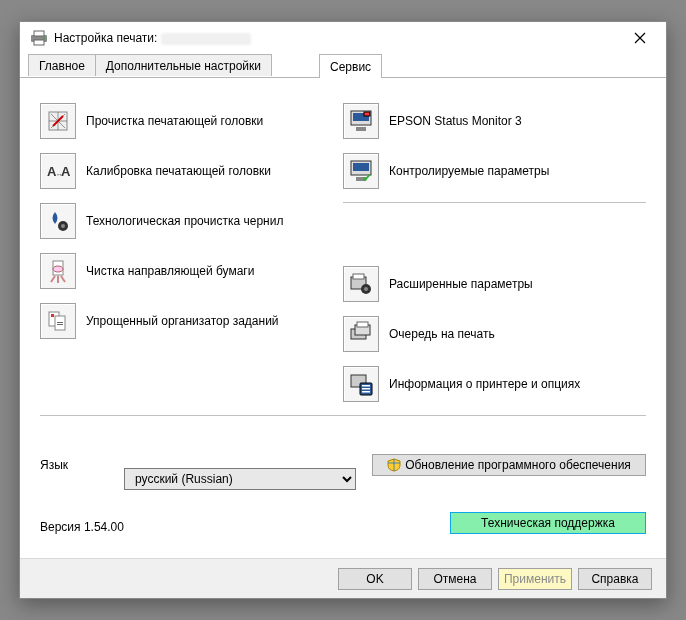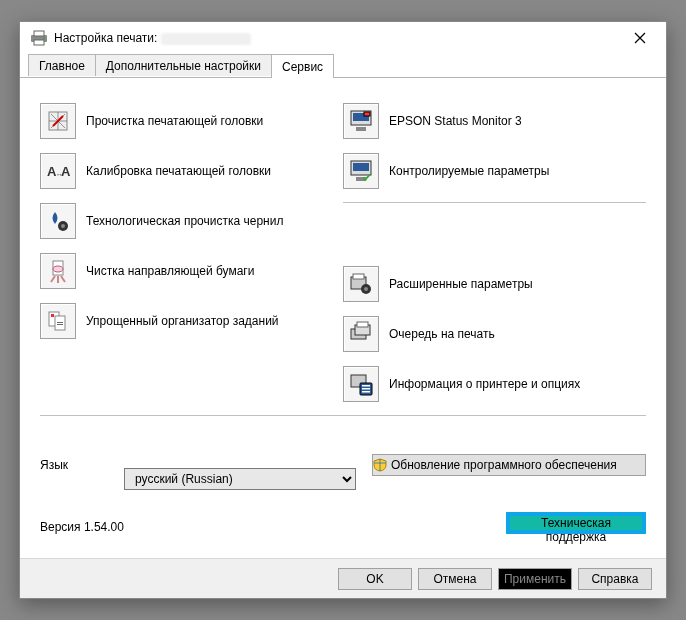--- a/index.html
+++ b/index.html
@@ -59,20 +59,21 @@
   margin-right: -1px;
   font-size: 12px;
   color: #000;
   position: relative;
 }
 .tab.active {
   background: #fff;
   z-index: 2;
   height: 24px;
   margin-bottom: -1px;
+  margin-left: 48px;
 }
 .content {
   flex: 1;
   background: #fff;
   padding: 18px 20px 10px 20px;
   display: flex;
   flex-direction: column;
 }
 .grid {
   display: flex;
@@ -113,56 +114,56 @@
   background: #e8e8e8;
   padding-left: 6px; font-size: 12px; font-family: inherit; margin-top: 28px;
 }
 .update-btn {
   margin-left: 16px;
   flex: 1;
   height: 22px;
   background: #e1e1e1;
   border: 1px solid #a0a0a0;
   font-size: 12px;
-  display: flex; align-items: center; justify-content: flex-start;
+  display: flex; align-items: center; justify-content: center;
   gap: 4px;
 }
 .shield { width: 14px; height: 14px; }
 
 .version-row {
   display: flex; align-items: flex-end;
   margin-top: 22px;
 }
 .version-text { font-size: 12px; }
 .version-row .vspacer { flex: 1; }
 .tech-btn {
-  width: 140px; height: 22px;
-  background: #14b8a6;
-  border: 4px solid #0ea5e9;
+  width: 196px; height: 22px;
+  background: #86efac;
+  border: 1px solid #0ea5e9;
   font-size: 12px;
 }
 
 .footer {
   height: 40px;
   background: #f0f0f0;
   border-top: 1px solid #d8d8d8;
   display: flex;
   align-items: center;
   justify-content: flex-end;
   padding-right: 14px;
   gap: 6px;
 }
 .dlg-btn {
   min-width: 74px; height: 22px;
   background: #e1e1e1;
   border: 1px solid #a0a0a0;
   font-size: 12px;
   font-family: inherit;
 }
-.dlg-btn.disabled { color: #8a8a8a; background: #000000; }
+.dlg-btn.disabled { color: #8a8a8a; background: #fef9c3; }
 svg { display: block; }
 </style>
 </head>
 <body>
 
 <div class="window">
   <div class="titlebar">
     <span class="printer-icon">
       <svg viewBox="0 0 18 16">
           <rect x="1" y="5" width="16" height="7" fill="#8a8a8a" rx="1"></rect>

